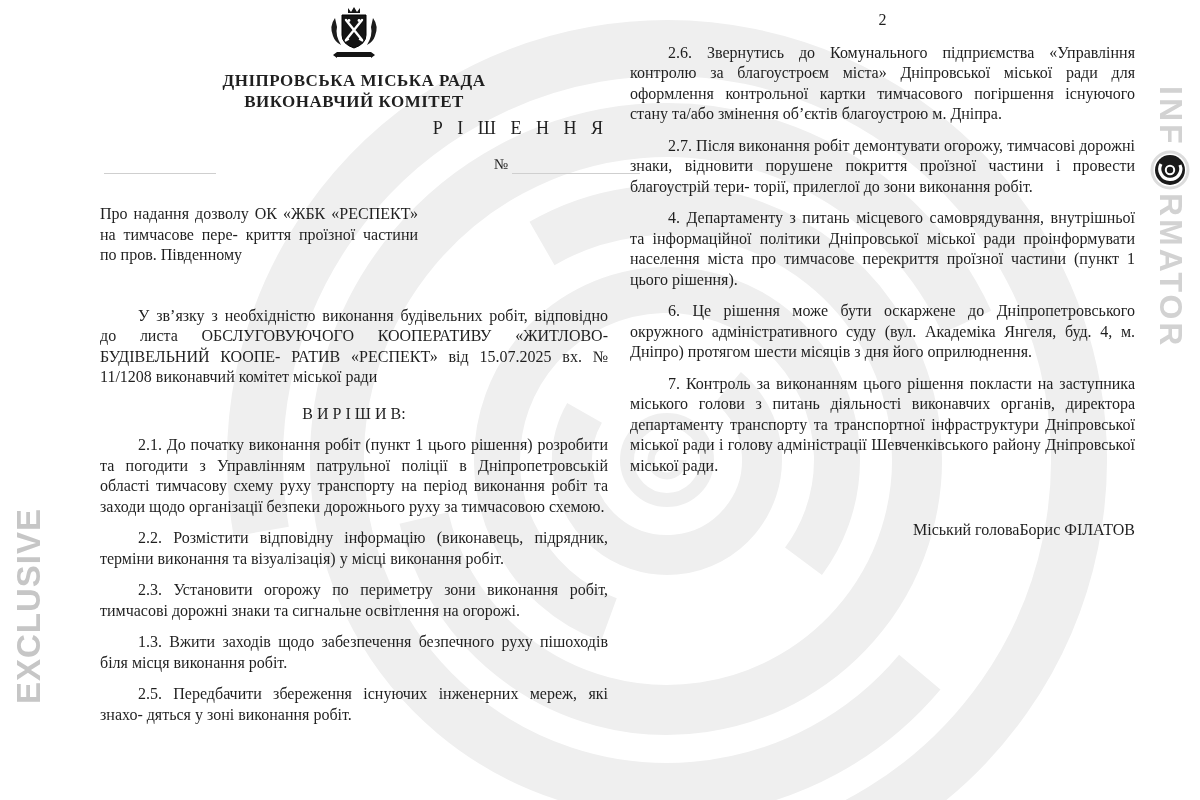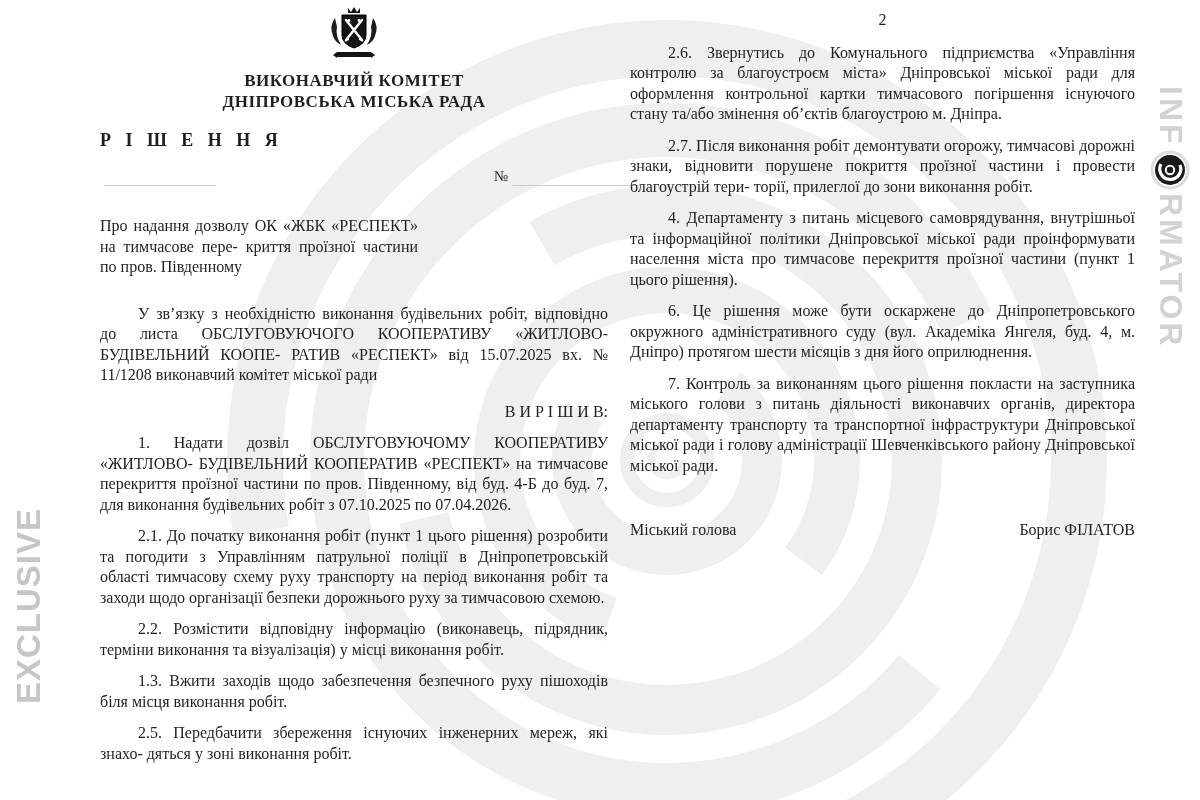--- a/index.html
+++ b/index.html
@@ -26,44 +26,44 @@
   .col{position:absolute;z-index:2;font-size:16px;line-height:20.5px;}
   .col.left{left:100px;top:6px;width:508px;}
   .col.right{left:630px;top:10px;width:505px;}
 
   .emblem{text-align:center;margin-bottom:4px;}
   .org{
     text-align:center;font-weight:bold;font-size:17px;line-height:21px;
     letter-spacing:0.5px;
   }
   .doctype{
-    text-align:left;font-weight:bold;font-size:18px;letter-spacing:5px;
-    margin-top:18px;
+    text-align:right;font-weight:normal;font-size:18px;letter-spacing:5px;
+    margin-top:6px;
   }
   .num-row{display:flex;align-items:flex-end;width:540px;margin-top:16px;height:20px;}
   .blank-line{display:inline-block;border-bottom:1px solid #cfcfcf;height:16px;}
   .date-line{width:112px;margin-left:4px;}
   .num-line{width:128px;margin-left:4px;}
   .gap{flex:1;}
   .numsign{font-size:15px;}
 
   .subject{
     width:318px;text-align:justify;margin:30px 0 0 0;
   }
   .para{
     text-align:justify;text-indent:38px;margin:11px 0 0 0;
   }
-  .col.left .para.first{margin-top:26px;}
+  .col.left .para.first{margin-top:40px;}
   .resolved{
-    text-align:right;margin:16px 0 5px 0;text-indent:0;
+    text-align:center;margin:16px 0 5px 0;text-indent:0;
   }
   .pagenum{text-align:center;margin-bottom:12px;}
   .col.right .para:first-of-type{margin-top:0;}
   .sig-row{
-    display:flex;justify-content:space-between;margin-top:44px;
+    display:flex;justify-content:flex-end;margin-top:44px;
   }
 </style>
 </head>
 <body>
 
 <div class="page">
 
   <svg class="spiral" width="1200" height="800" viewBox="0 0 1200 800">
     <g fill="none" stroke="#efefef">
       <circle cx="667" cy="460" r="40" stroke-width="14"></circle>
@@ -100,40 +100,40 @@
         <path d="M52 12 q6 8 2 18 q-2 6 -8 9 q6 -10 4 -18 z" fill="#1c1c1c"></path>
         <path d="M21 9 h24 v20 q0 9 -12 13 q-12 -4 -12 -13 z" fill="#141414" stroke="#000000"></path>
         <path d="M25 14 L41 34 M41 14 L25 34" stroke="#ffffff" stroke-width="2.4" stroke-linecap="round"></path>
         <path d="M24 35 l4 -2 M42 35 l-4 -2" stroke="#ffffff" stroke-width="1.6"></path>
         <circle cx="28" cy="14.5" r="1.4" fill="#ffffff"></circle>
         <circle cx="38" cy="14.5" r="1.4" fill="#ffffff"></circle>
         <path d="M16 46 h34 v5 h-34 z M16 46 l-4 3 4 3 z M50 46 l4 3 -4 3 z" fill="#141414"></path>
       </svg>
     </div>
 
+    <div class="org">ДНІПРОВСЬКА МІСЬКА РАДА</div>
     <div class="org">ВИКОНАВЧИЙ КОМІТЕТ</div>
-    <div class="org">ДНІПРОВСЬКА МІСЬКА РАДА</div>
     <div class="doctype">Р І Ш Е Н Н Я</div>
 
     <div class="num-row">
       <span class="blank-line date-line"></span>
       <span class="gap"></span>
       <span class="numsign">№</span>
       <span class="blank-line num-line"></span>
     </div>
 
     <p class="subject">Про надання дозволу ОК «ЖБК «РЕСПЕКТ» на тимчасове пере- криття проїзної частини по пров. Південному</p>
 
     <p class="para first">У зв’язку з необхідністю виконання будівельних робіт, відповідно до листа ОБСЛУГОВУЮЧОГО КООПЕРАТИВУ «ЖИТЛОВО-БУДІВЕЛЬНИЙ КООПЕ- РАТИВ «РЕСПЕКТ» від 15.07.2025 вх. № 11/1208 виконавчий комітет міської ради</p>
 
     <p class="para resolved">В И Р І Ш И В:</p>
 
-    <p class="para">1. Надати дозвіл ОБСЛУГОВУЮЧОМУ КООПЕРАТИВУ «ЖИТЛОВО- БУДІВЕЛЬНИЙ КООПЕРАТИВ «РЕСПЕКТ» на тимчасове перекриття проїзної частини по пров. Південному, від буд. 4-Б до буд. 7, для виконання будівельних робіт з 07.10.2025 по 07.04.2026.</p>
     <p class="para">2.1. До початку виконання робіт (пункт 1 цього рішення) розробити та погодити з Управлінням патрульної поліції в Дніпропетровській області тимчасову схему руху транспорту на період виконання робіт та заходи щодо організації безпеки дорожнього руху за тимчасовою схемою.</p>
     <p class="para">2.2. Розмістити відповідну інформацію (виконавець, підрядник, терміни виконання та візуалізація) у місці виконання робіт.</p>
+    <p class="para">2.3. Установити огорожу по периметру зони виконання робіт, тимчасові дорожні знаки та сигнальне освітлення на огорожі.</p>
     <p class="para">1.3. Вжити заходів щодо забезпечення безпечного руху пішоходів біля місця виконання робіт.</p>
     <p class="para">2.5. Передбачити збереження існуючих інженерних мереж, які знахо- дяться у зоні виконання робіт.</p>
   </div>
 
   <div class="col right">
 
     <div class="pagenum">2</div>
 
     <p class="para">2.6. Звернутись до Комунального підприємства «Управління контролю за благоустроєм міста» Дніпровської міської ради для оформлення контрольної картки тимчасового погіршення існуючого стану та/або змінення об’єктів благоустрою м. Дніпра.</p>
     <p class="para">2.7. Після виконання робіт демонтувати огорожу, тимчасові дорожні знаки, відновити порушене покриття проїзної частини і провести благоустрій тери- торії, прилеглої до зони виконання робіт.</p>

